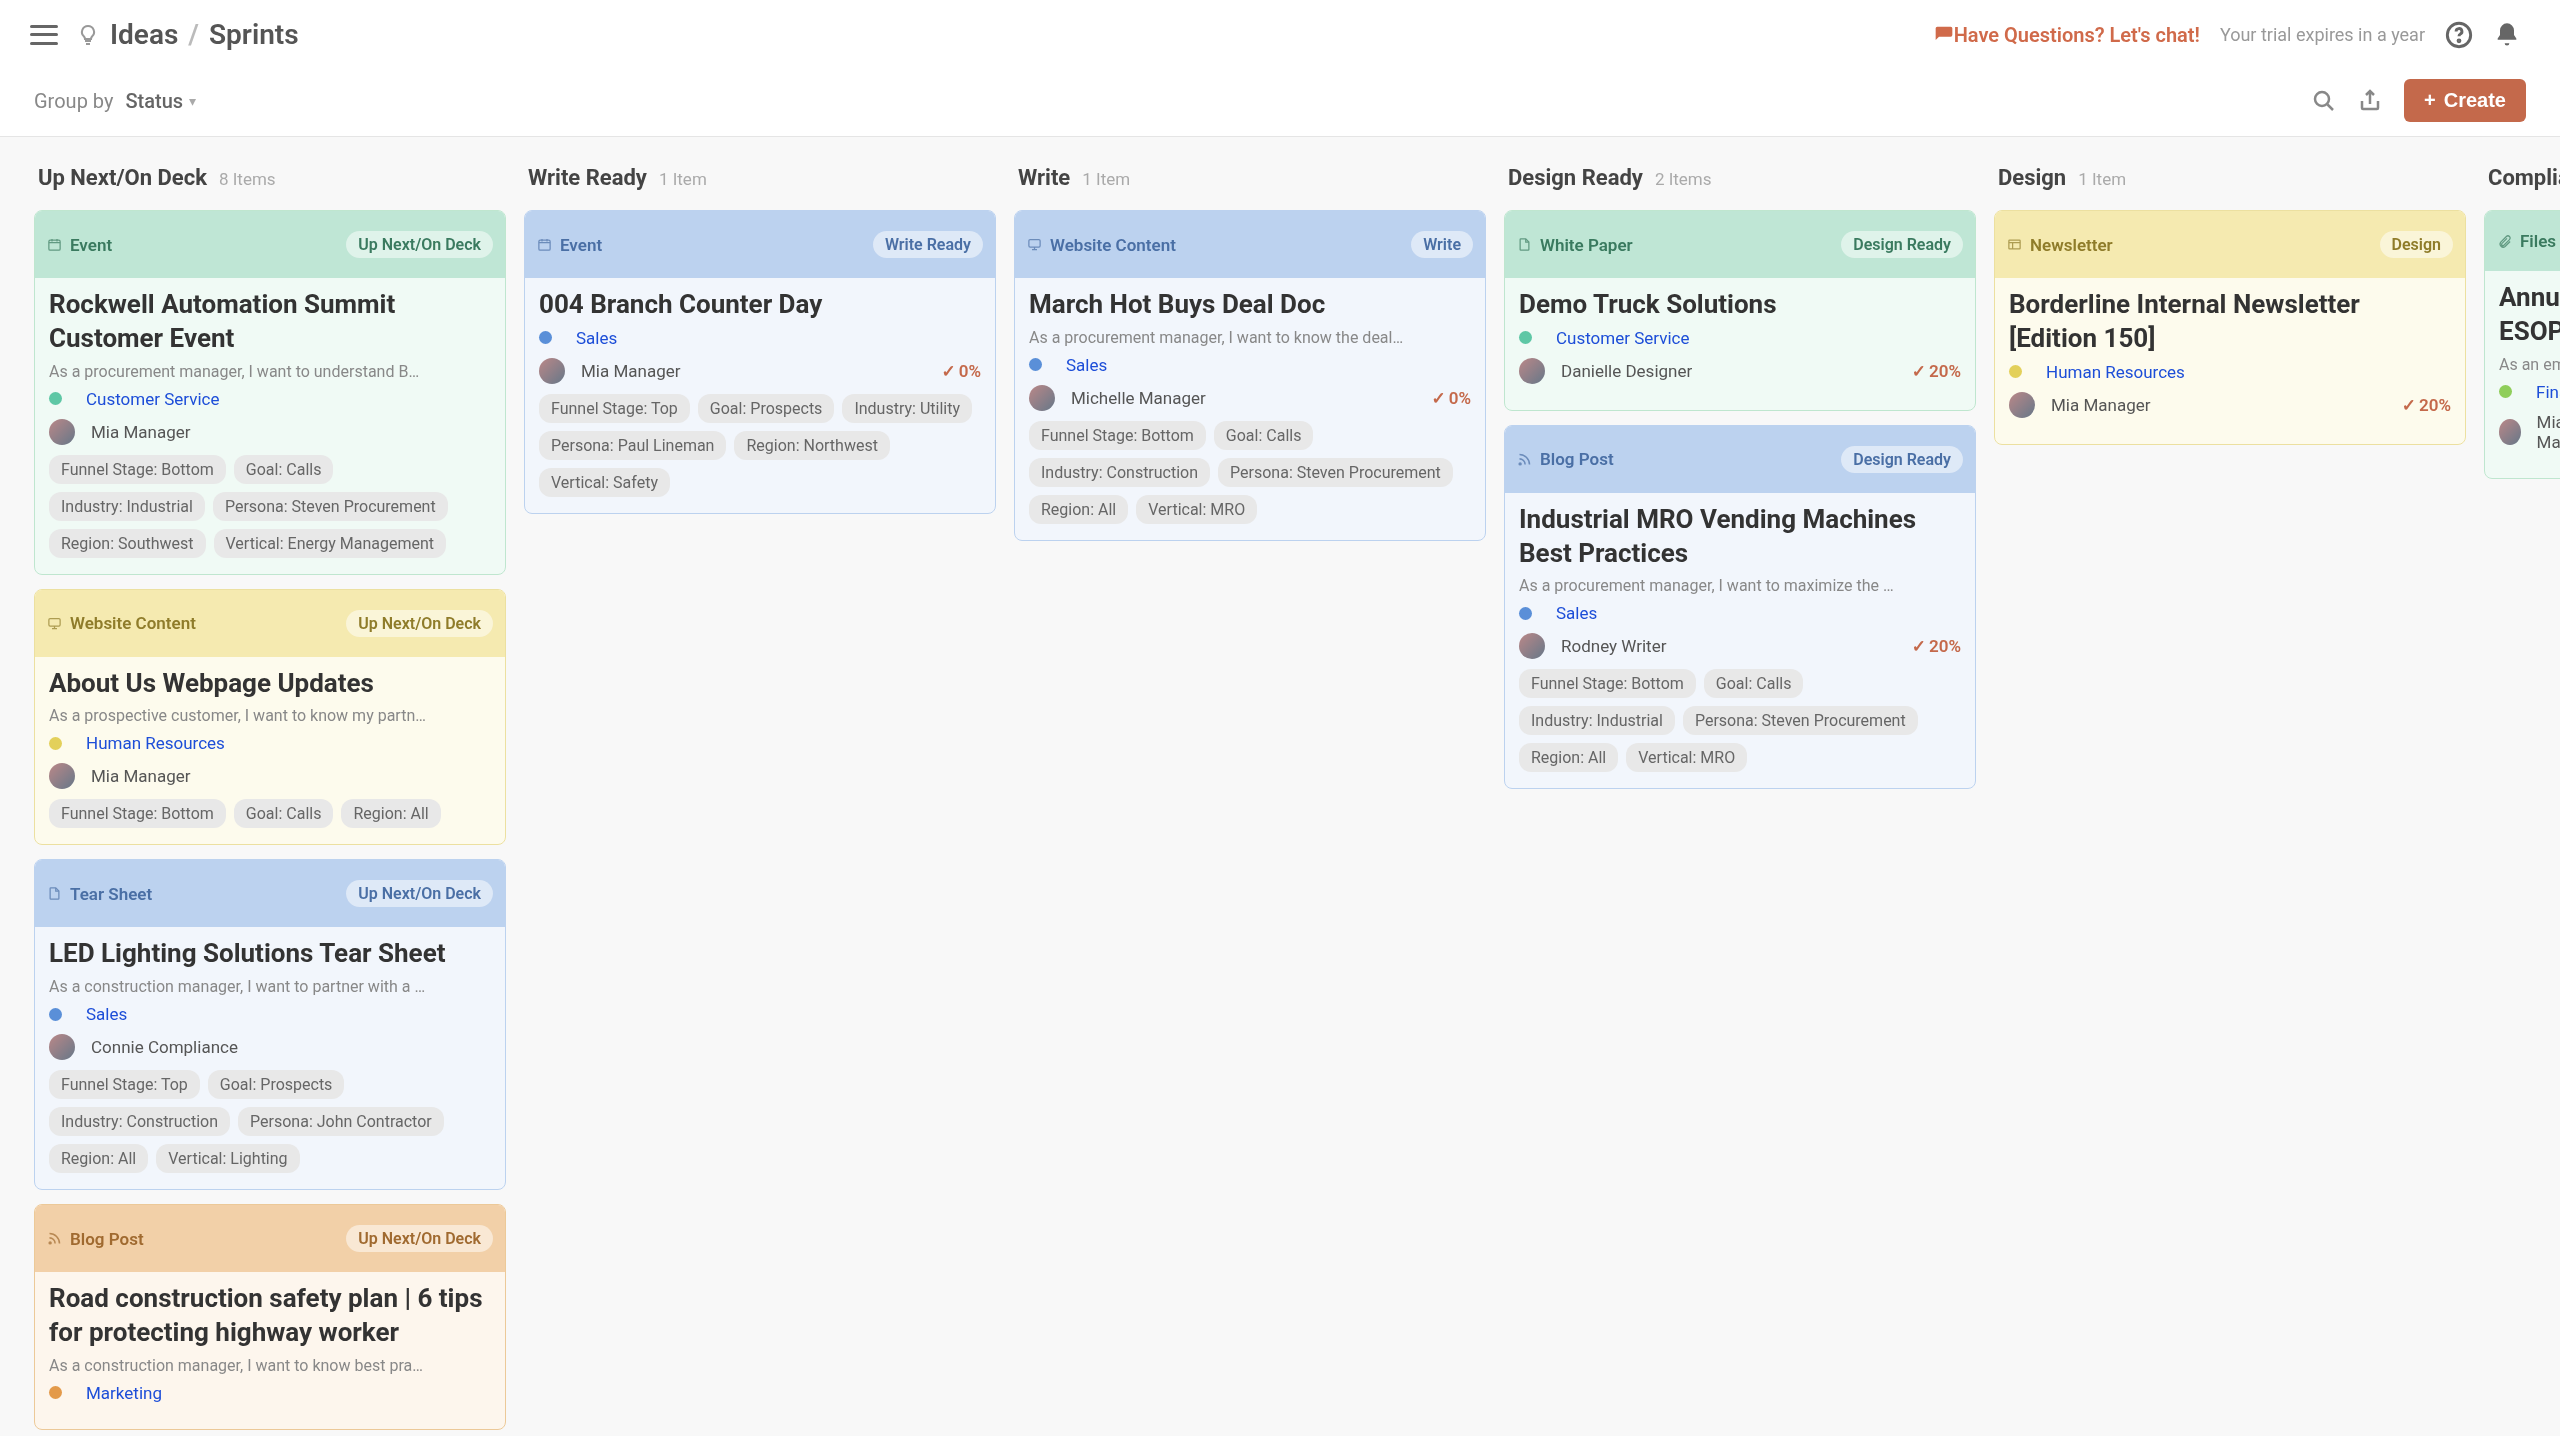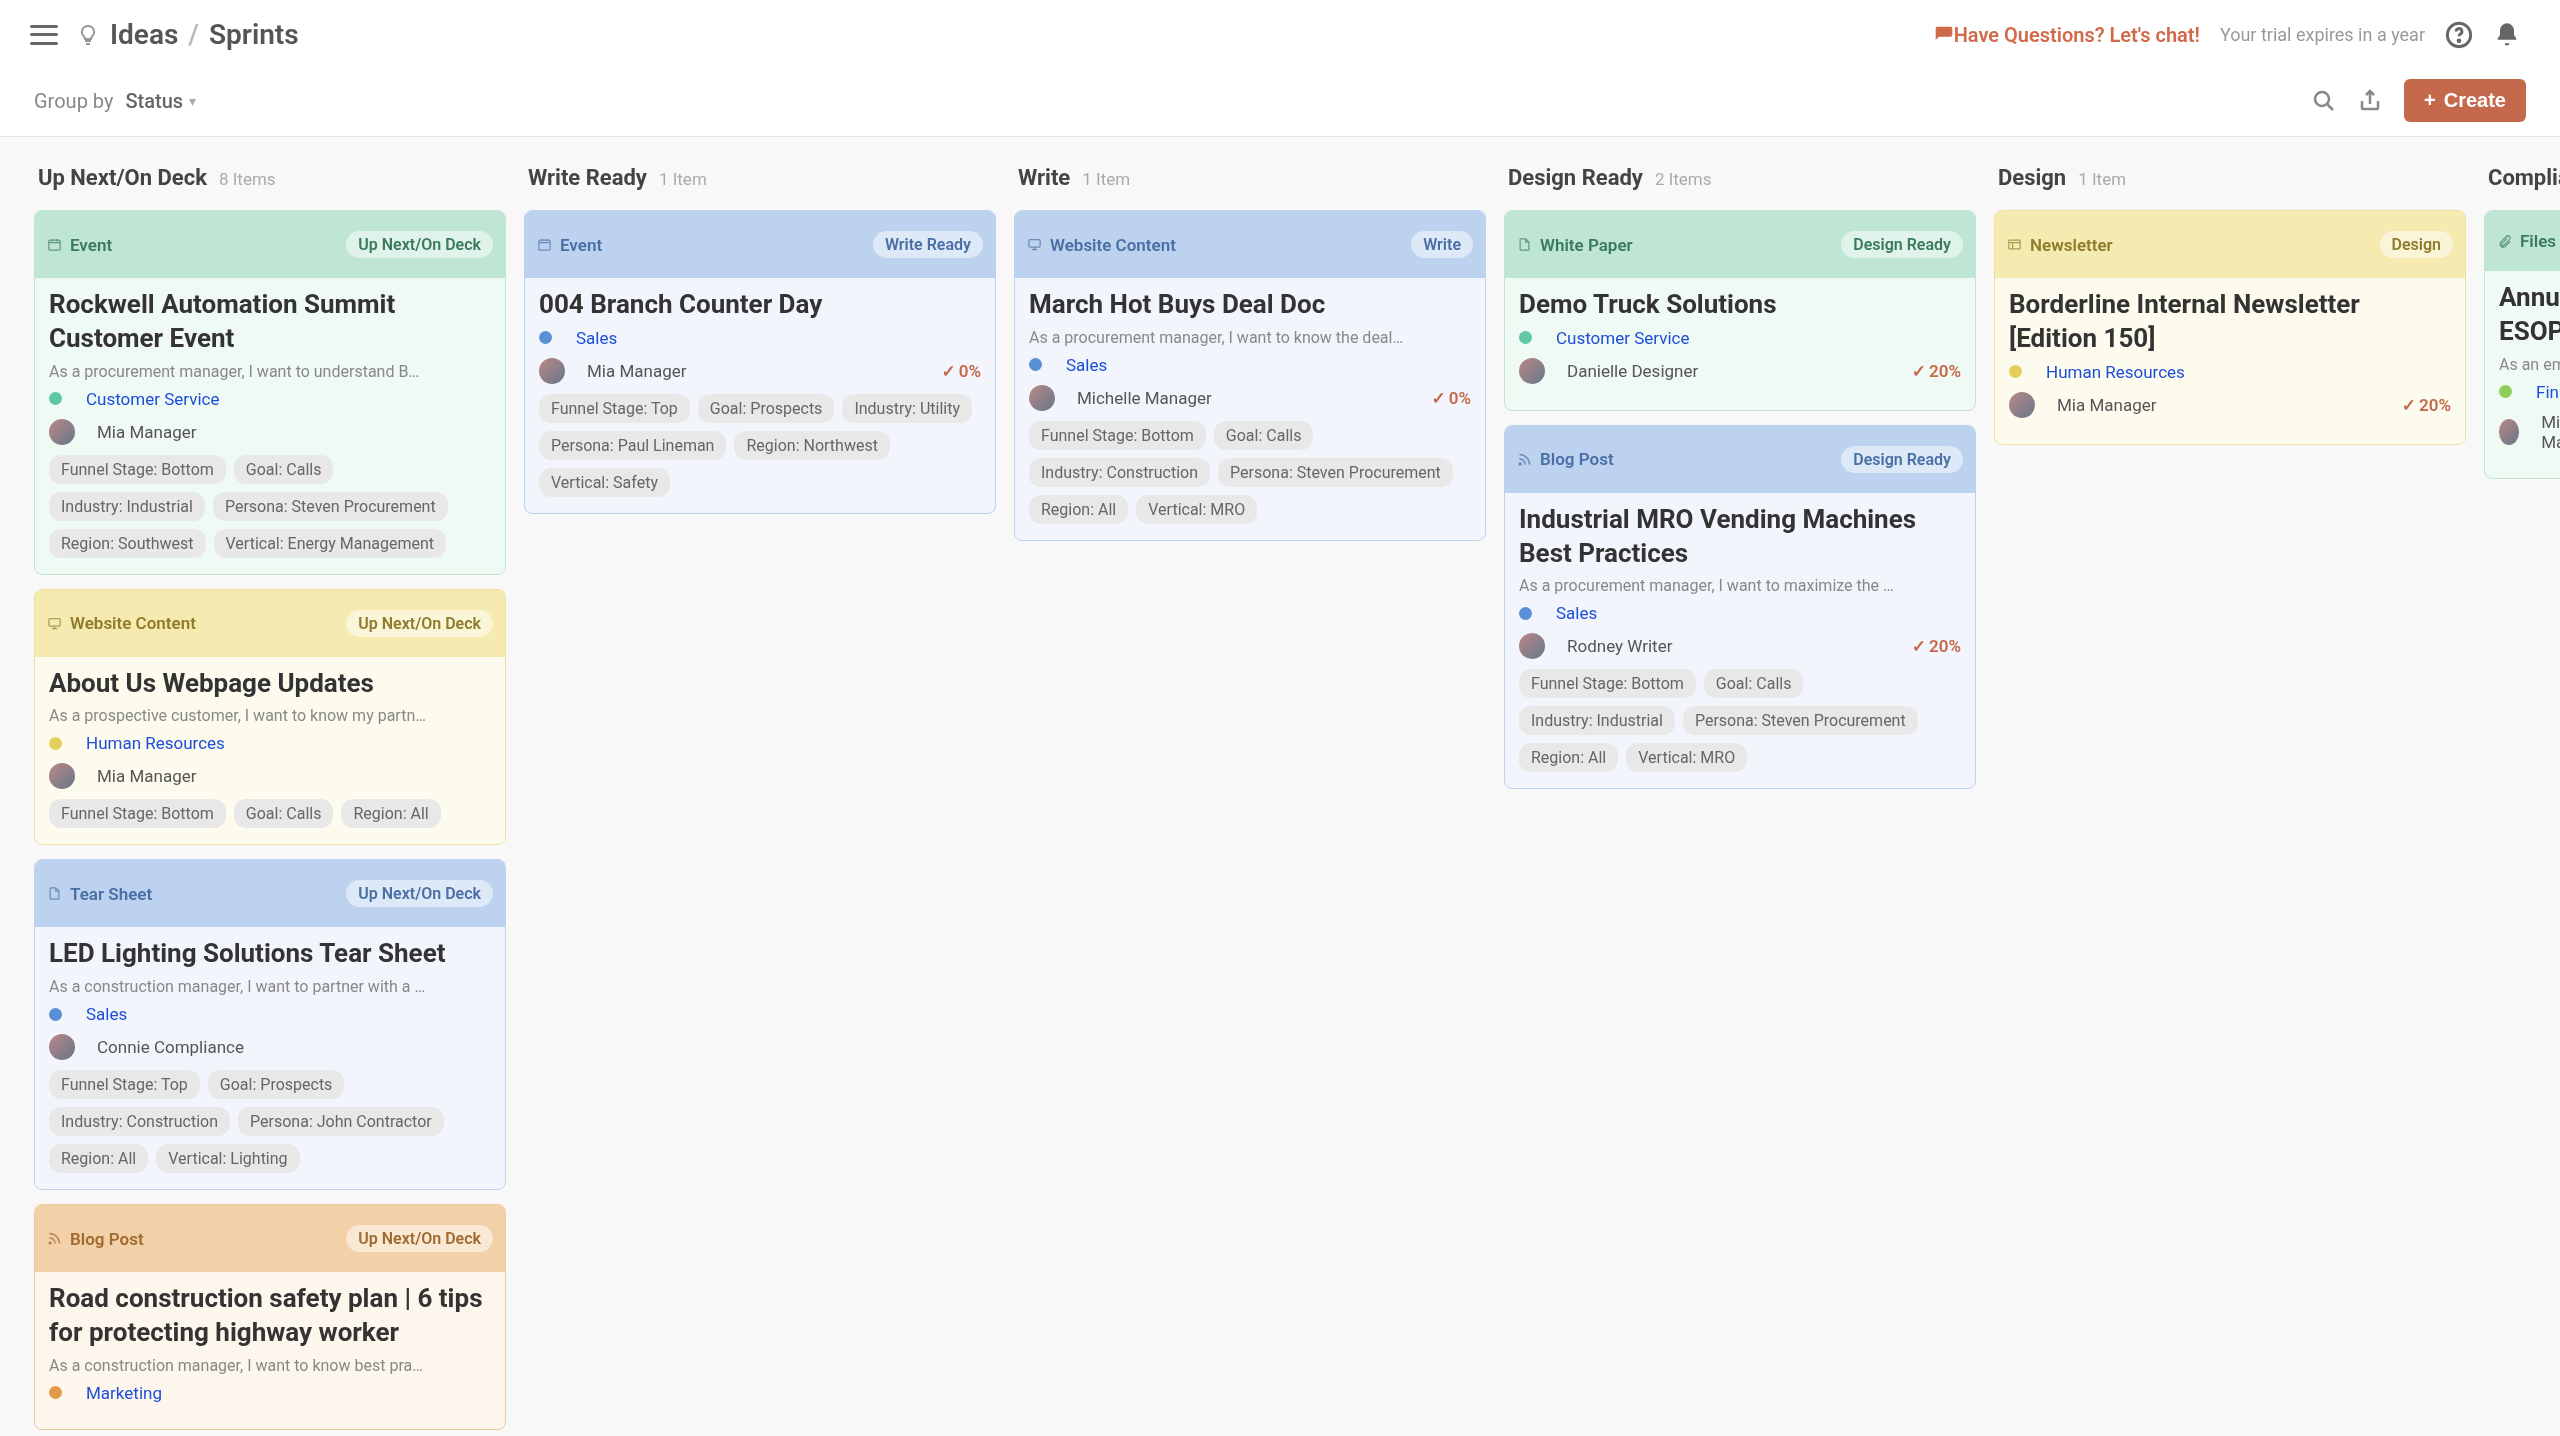--- a/index.html
+++ b/index.html
@@ -42,21 +42,21 @@
 .card-top { display: flex; align-items: center; justify-content: space-between; padding: 20px 12px; font-size: 17px; font-weight: 600; gap: 43px; }
 .card-top .type { display: flex; align-items: center; gap: 8px; }
 .card-top .type-icon { font-size: 15px; opacity: 0.7; }
 .card-top .status-pill { font-size: 16px; font-weight: 600; padding: 4px 12px; border-radius: 14px; background: rgba(255,255,255,0.5); }
 .card-body { padding: 10px 14px 16px 14px; }
 .card-title { font-size: 26px; font-weight: 700; color: #333; margin-bottom: 6px; line-height: 1.3; }
 .card-desc { font-size: 16px; color: #888; margin-bottom: 8px; white-space: nowrap; overflow: hidden; text-overflow: ellipsis; }
 .card-init { display: flex; align-items: center; gap: 24px; font-size: 17px; color: #1d4ed8; margin-bottom: 10px; }
 .dot { width: 13px; height: 13px; border-radius: 50%; display: inline-block; }
 .card-row { display: flex; align-items: center; justify-content: space-between; margin-bottom: 10px; }
-.assignee { display: flex; align-items: center; gap: 22px; font-size: 17px; color: #555; }
+.assignee { display: flex; align-items: center; gap: 16px; font-size: 17px; color: #555; }
 .avatar { width: 26px; height: 26px; border-radius: 50%; background: linear-gradient(135deg, #b88 0%, #678 100%); display: inline-block; }
 .progress { color: #c4694b; font-size: 17px; font-weight: 600; display: flex; align-items: center; gap: 3px; }
 .progress .check { font-weight: bold; }
 .tags { display: flex; flex-wrap: wrap; gap: 8px; }
 .tag { background: #e8e8e8; color: #666; font-size: 16px; padding: 5px 12px; border-radius: 12px; white-space: nowrap; }
 
 
 .theme-teal .card-top { background: #bfe6d5; color: #3a7a5f; }
 .theme-teal { background: #f0faf5; border-color: #bfe6cf; }
 .theme-yellow .card-top { background: #f5eab0; color: #8f7c2a; }

